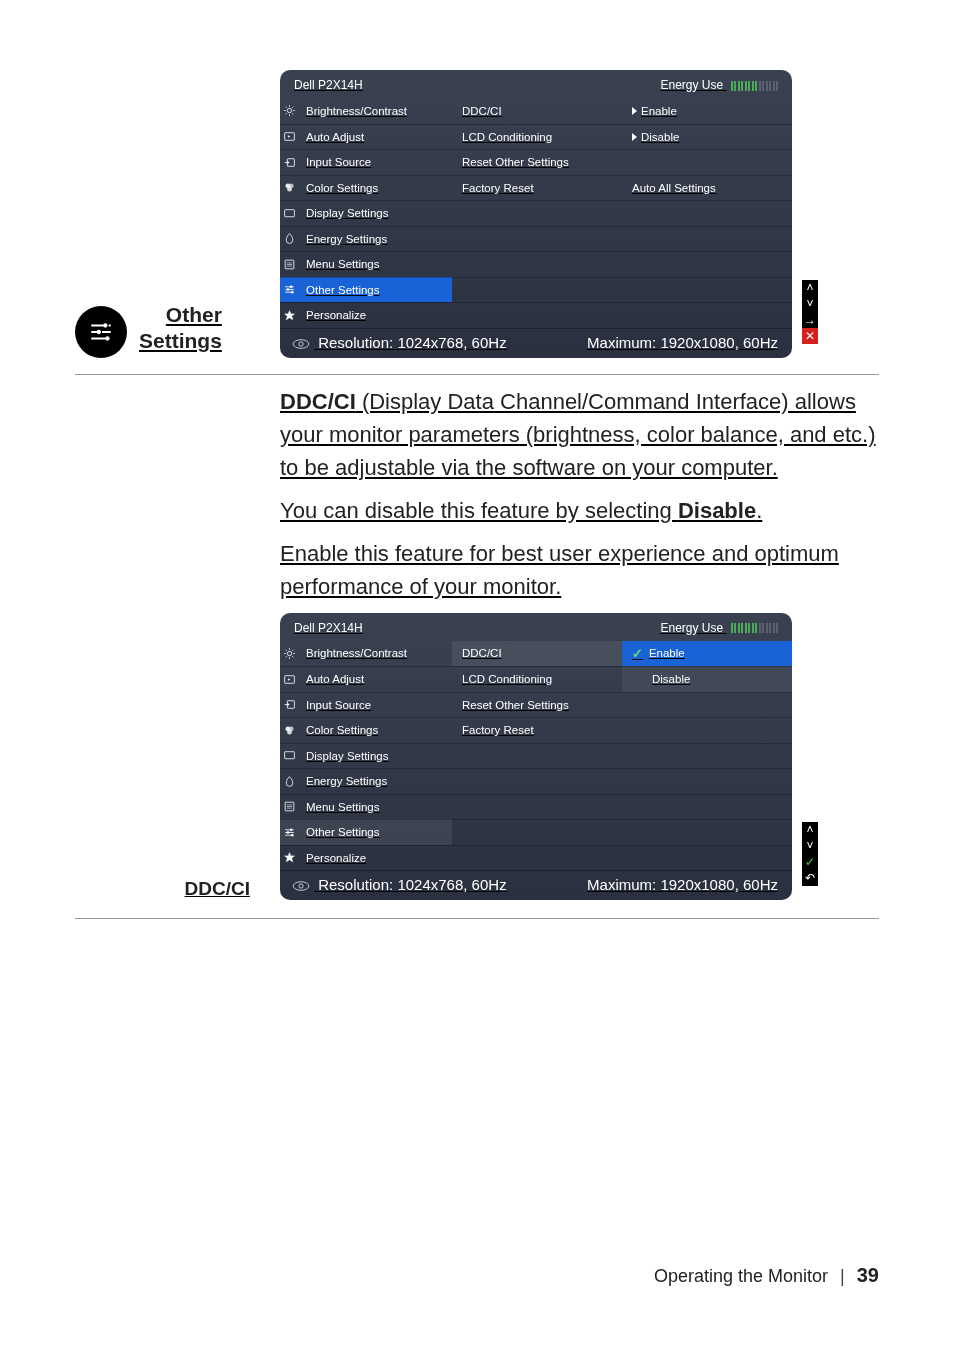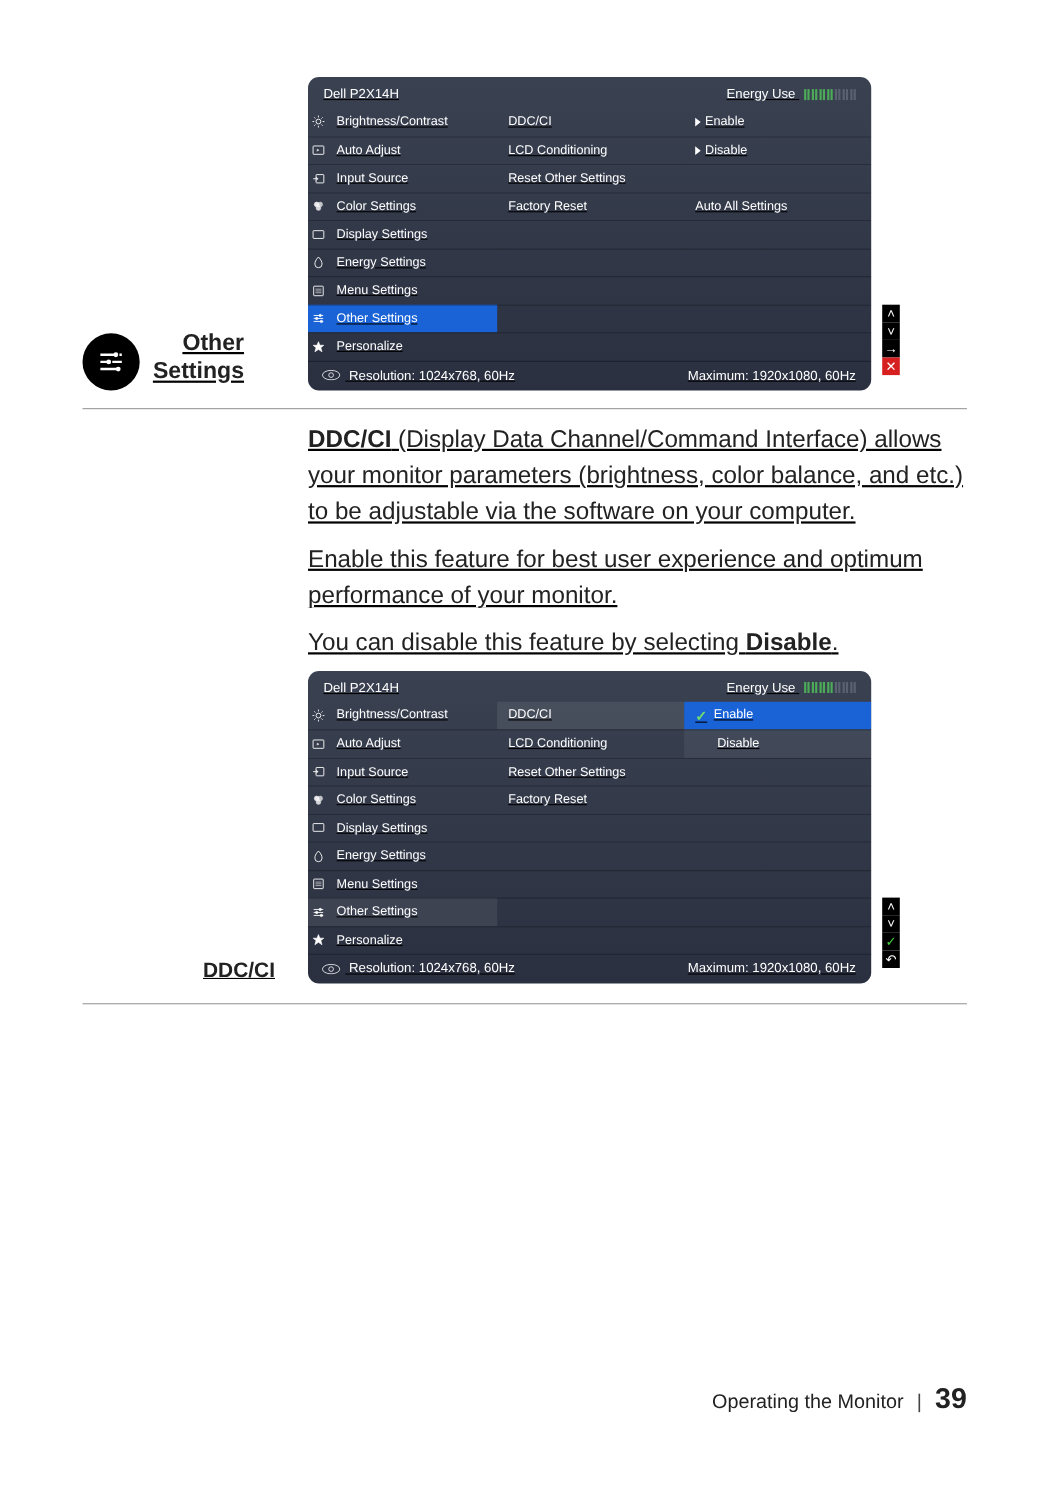--- a/index.html
+++ b/index.html
@@ -147,21 +147,21 @@
     margin-right: 6px;
     font-size: 13px;
   }
   .osd-col3 .opt-text { flex: 1; text-align: left; padding-left: 20px; }
   .osd-col3 .opt-active .opt-text { padding-left: 0; }
   .osd-bottom {
     display: flex;
     justify-content: space-between;
     align-items: center;
     padding: 5px 14px 7px 12px;
-    font-size: 12px;
+    font-size: 15px;
     border-top: 1px solid rgba(0,0,0,0.3);
   }
   .side-btns {
     position: absolute;
     right: 2px;
     bottom: 14px;
     display: flex;
     flex-direction: column;
     gap: 0;
   }
@@ -182,21 +182,21 @@
     position: absolute;
     bottom: 65px;
     right: 75px;
     font-size: 18px;
     color: #222;
     display: flex;
     align-items: baseline;
     gap: 12px;
   }
   .footer .sep { color: #444; }
-  .footer .pg { font-size: 26px; font-weight: 700; }
+  .footer .pg { font-size: 20px; font-weight: 700; }
 </style>
 </head>
 <body>
 
 <div class="page">
 
   <div class="row noborder">
     <div class="left-col">
       <div class="row-header">
         <span class="big-icon">
@@ -379,22 +379,22 @@
       </div>
     </div>
   </div>
 
   <div class="row" style="margin-top:6px">
     <div class="left-col">
       <div class="sub-title">DDC/CI</div>
     </div>
     <div class="right-col">
       <p class="desc"><b>DDC/CI</b><span> (Display Data Channel/Command Interface) allows your monitor parameters (brightness, color balance, and etc.) to be adjustable via the software on your computer.</span></p>
+      <p class="desc"><span>You can disable this feature by selecting </span><b>Disable</b><span>.</span></p>
       <p class="desc">Enable this feature for best user experience and optimum performance of your monitor.</p>
-      <p class="desc"><span>You can disable this feature by selecting </span><b>Disable</b><span>.</span></p>
 
       <div class="osd-wrap" style="margin-top:6px">
         <div class="osd">
           <div class="osd-top">
             <span>Dell P2X14H</span>
             <span><span>Energy Use</span> <span class="bars">
                   <span></span>
                   <span></span>
                   <span></span>
                   <span></span>

